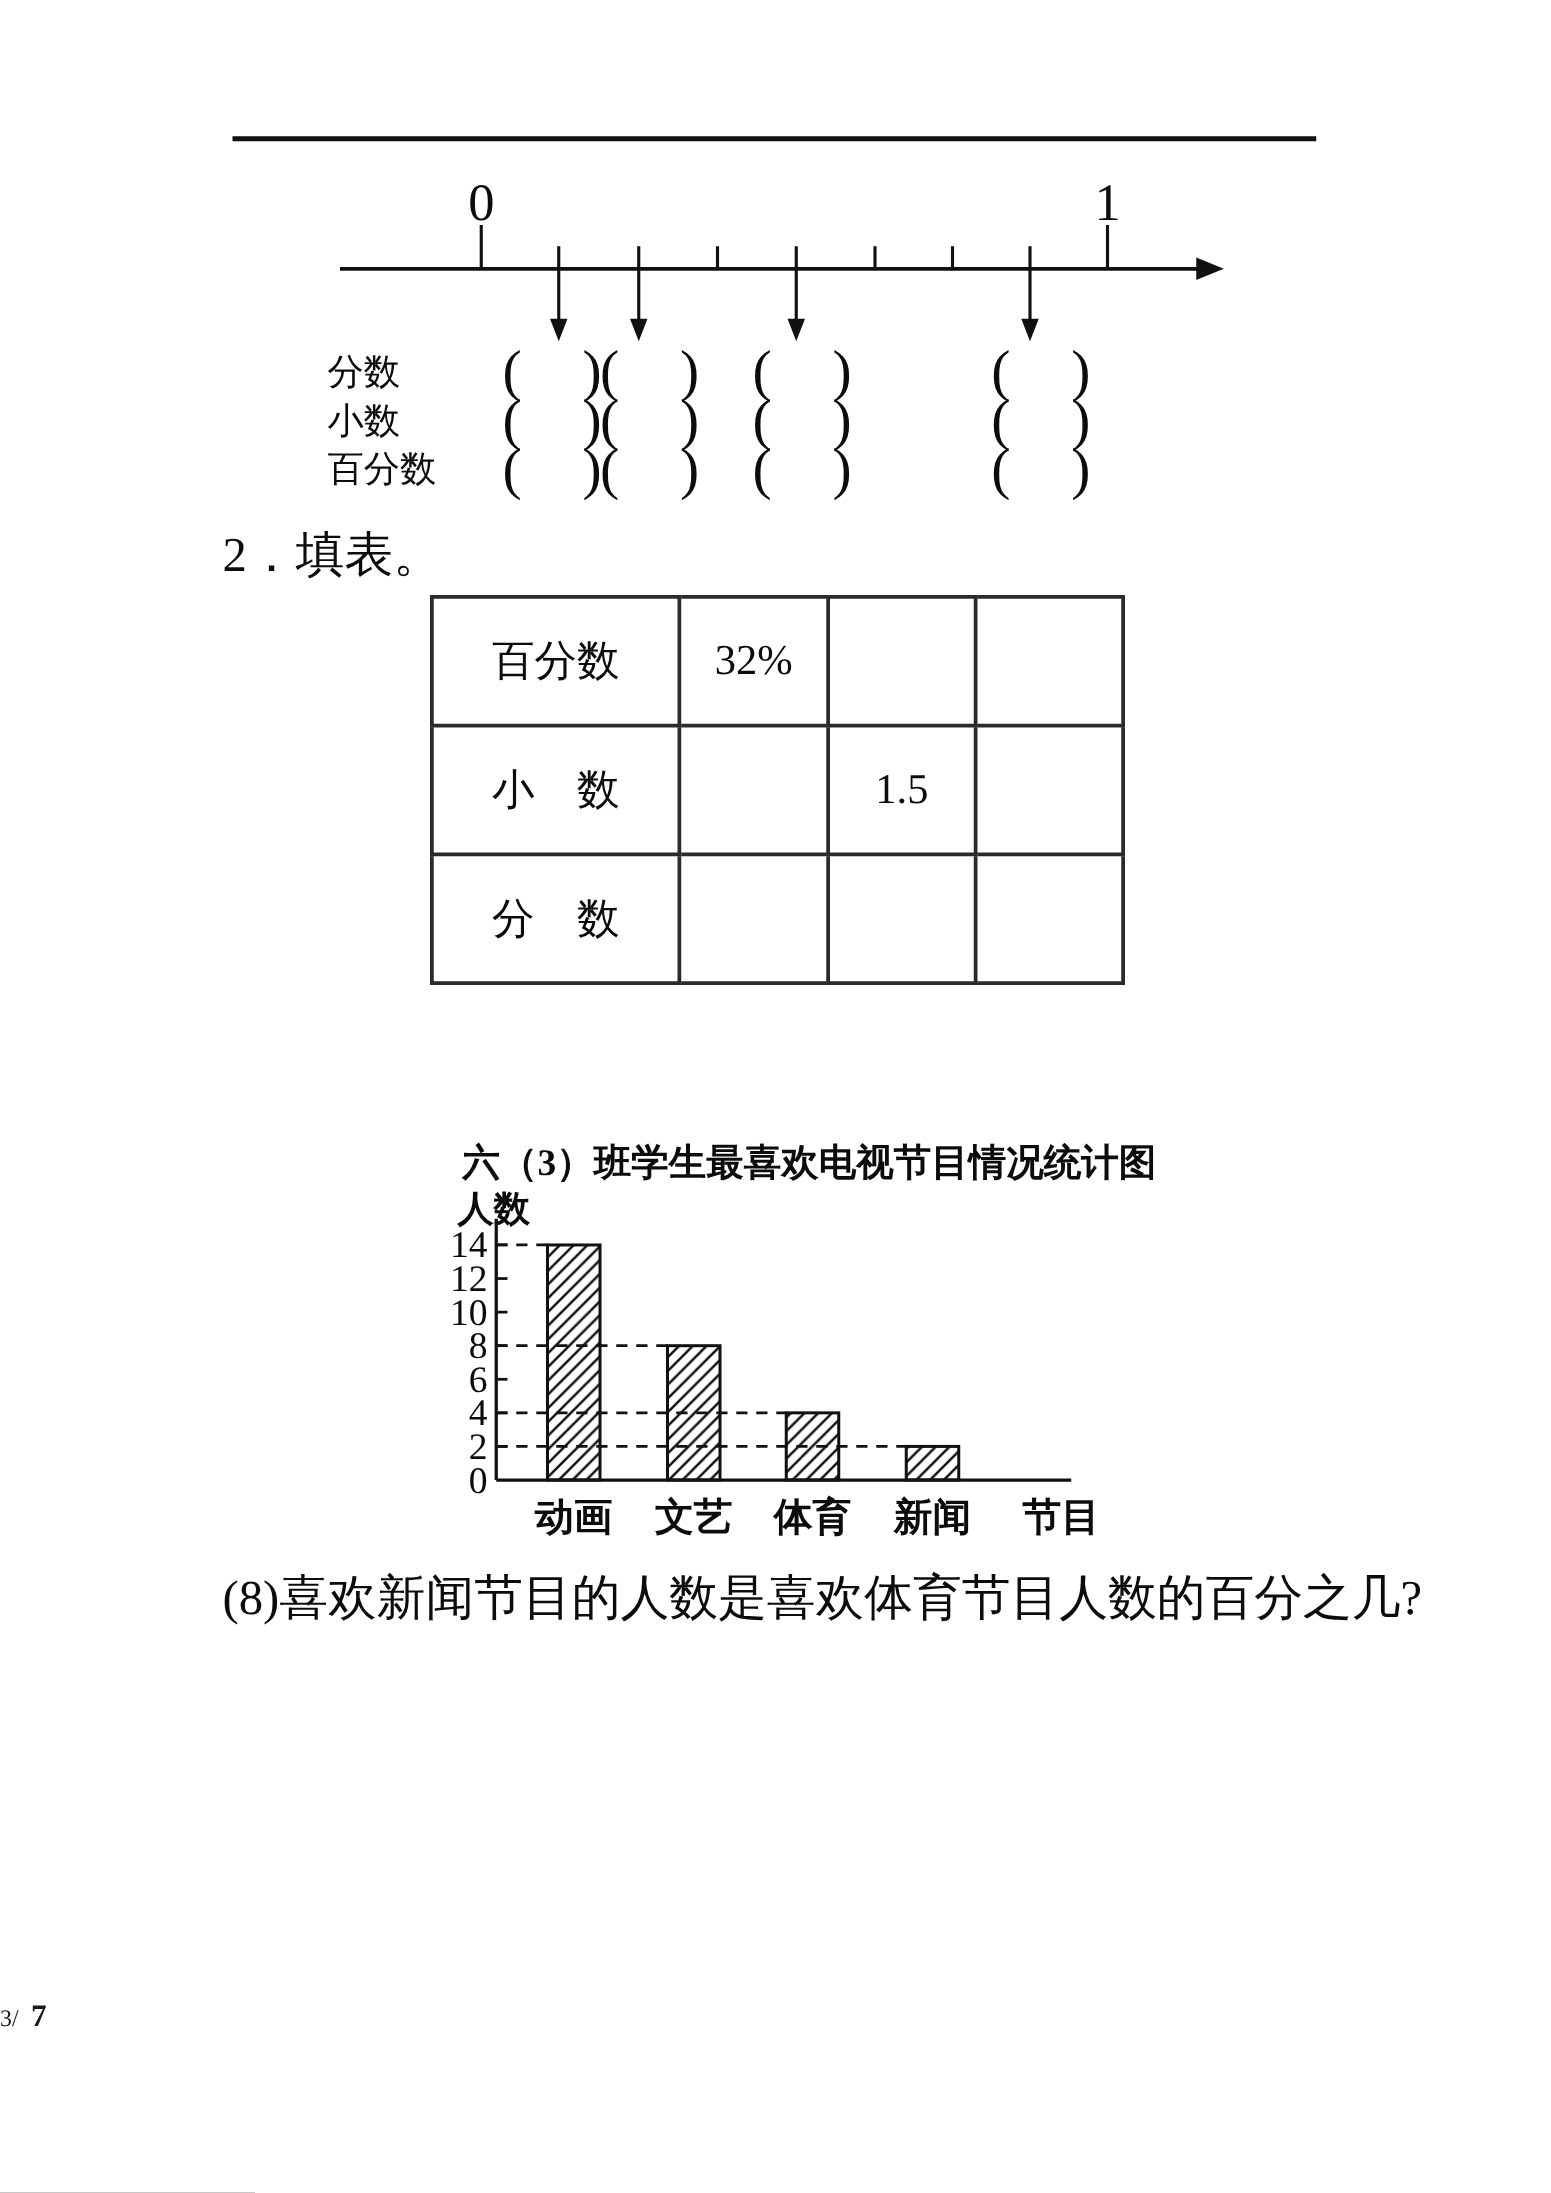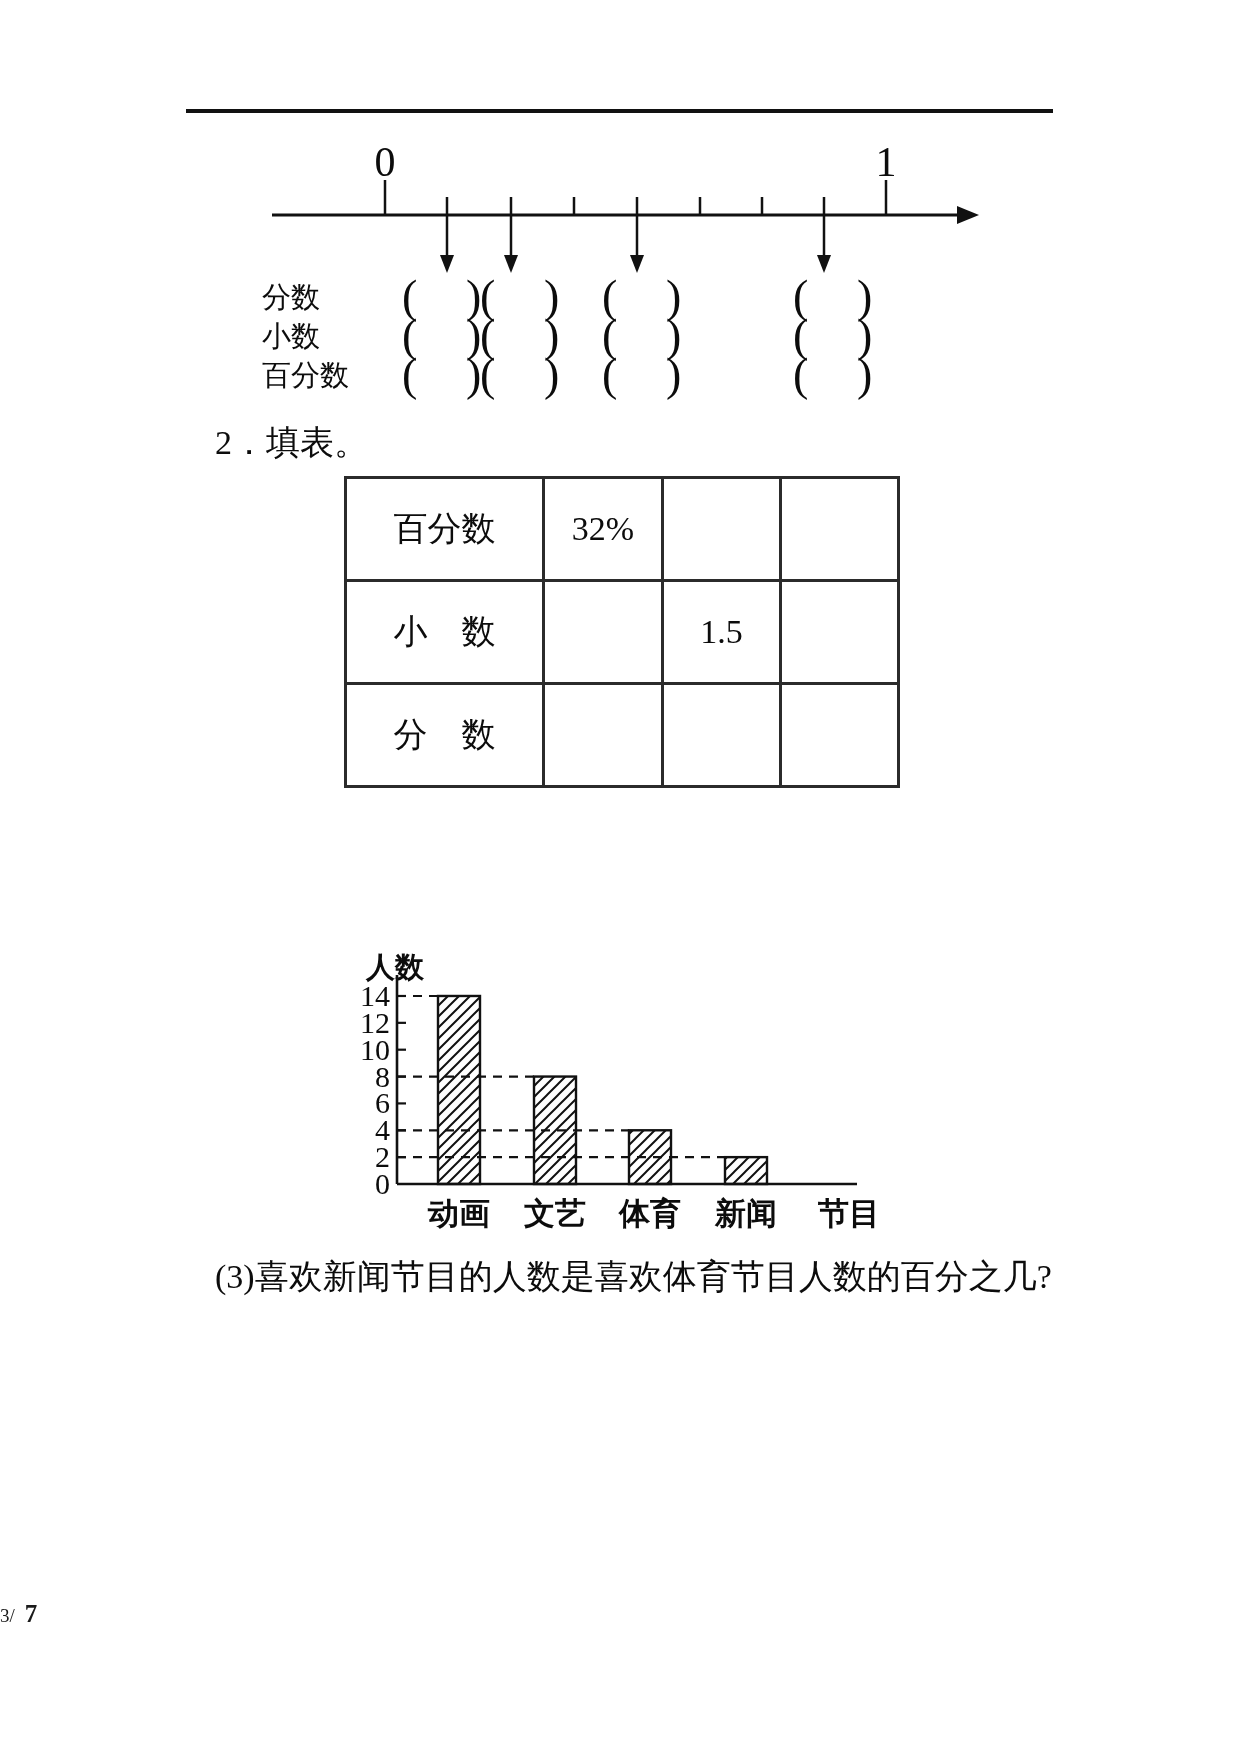--- a/index.html
+++ b/index.html
@@ -1,20 +1,20 @@
 <!DOCTYPE html>
 <html><head>
 <meta charset="utf-8">
 <style>
   html,body{margin:0;padding:0;background:#9e9e9e;}
   .page{position:relative;width:1241px;height:1754px;background:#ffffff;margin:0 auto;
         font-family:"Liberation Serif","DejaVu Serif",serif;color:#0c0c0c;overflow:hidden;}
   .abs{position:absolute;}
   .top-rule{left:186px;top:109px;width:867px;height:4px;background:#111;}
-  .body-text{font-size:34px;line-height:1.1;white-space:nowrap;margin-left:37px;}
+  .body-text{font-size:39px;line-height:1.1;white-space:nowrap;}
   .answer-row{left:262px;width:680px;height:42px;}
   .answer-row .row-label{position:absolute;left:0;top:0;font-size:29px;white-space:nowrap;}
   .paren{position:absolute;top:-8px;font-size:46px;font-weight:400;}
   
   .fill-table{left:344px;top:476px;border-collapse:collapse;table-layout:fixed;}
   .fill-table td{border:3px solid #2b2b2b;height:100px;text-align:center;vertical-align:middle;
                  font-size:34px;padding:0;}
   
   .chart{left:360px;top:908px;width:540px;height:335px;}
   .chart-title{position:absolute;left:10px;top:2px;width:515px;text-align:center;
@@ -114,20 +114,21 @@
       <td>分　数</td>
       <td></td>
       <td></td>
       <td></td>
     </tr>
   </tbody>
     </table>
 
 
   <div class="abs chart">
+    <div class="chart-title">六（3）班学生最喜欢电视节目情况统计图</div>
     <div class="chart-ylabel">人数</div>
     <svg id="chart-svg" style="position:absolute;left:0;top:0;" width="540" height="335" viewBox="0 0 540 335">
         <defs>
           <pattern id="hatch" width="11" height="11" patternUnits="userSpaceOnUse">
             <path d="M0,11 L11,0 M-3,3 L3,-3 M8,14 L14,8" stroke="#111" stroke-width="2" fill="none"></path>
           </pattern>
         </defs>
         <line x1="37" y1="87.98000000000002" x2="78" y2="87.98000000000002" stroke="#111" stroke-width="2.2" stroke-dasharray="9 7"></line>
         <line x1="37" y1="168.56" x2="174" y2="168.56" stroke="#111" stroke-width="2.2" stroke-dasharray="9 7"></line>
         <line x1="37" y1="222.28" x2="269" y2="222.28" stroke="#111" stroke-width="2.2" stroke-dasharray="9 7"></line>
@@ -154,19 +155,19 @@
         <rect x="269" y="222.28" width="42" height="53.72" fill="url(#hatch)" stroke="#111" stroke-width="2.4"></rect>
         <rect x="365" y="249.14" width="42" height="26.860000000000014" fill="url(#hatch)" stroke="#111" stroke-width="2.4"></rect>
         <text x="99" y="316" font-size="31" font-weight="bold" text-anchor="middle">动画</text>
         <text x="195" y="316" font-size="31" font-weight="bold" text-anchor="middle">文艺</text>
         <text x="290" y="316" font-size="31" font-weight="bold" text-anchor="middle">体育</text>
         <text x="386" y="316" font-size="31" font-weight="bold" text-anchor="middle">新闻</text>
         <text x="489" y="316" font-size="31" font-weight="bold" text-anchor="middle">节目</text>
       </svg>
   </div>
 
-  <div class="abs body-text" style="left:178px;top:1258px;">(3)喜欢新闻节目的人数是喜欢体育节目人数的百分之几?</div>
+  <div class="abs body-text" style="left:178px;top:1258px;">(8)喜欢新闻节目的人数是喜欢体育节目人数的百分之几?</div>
 
   <div class="abs footer">
     <span class="pg">3/</span><span class="pg pg-total">7</span>
   </div>
 
 </div>
 
 </body></html>

